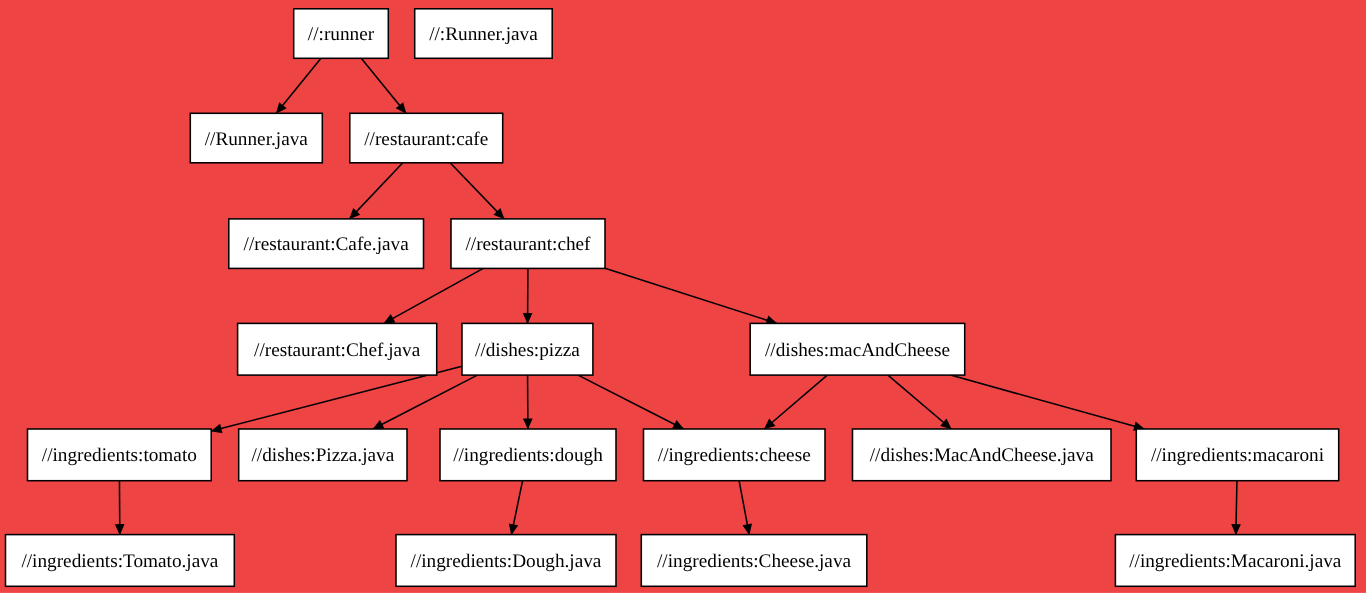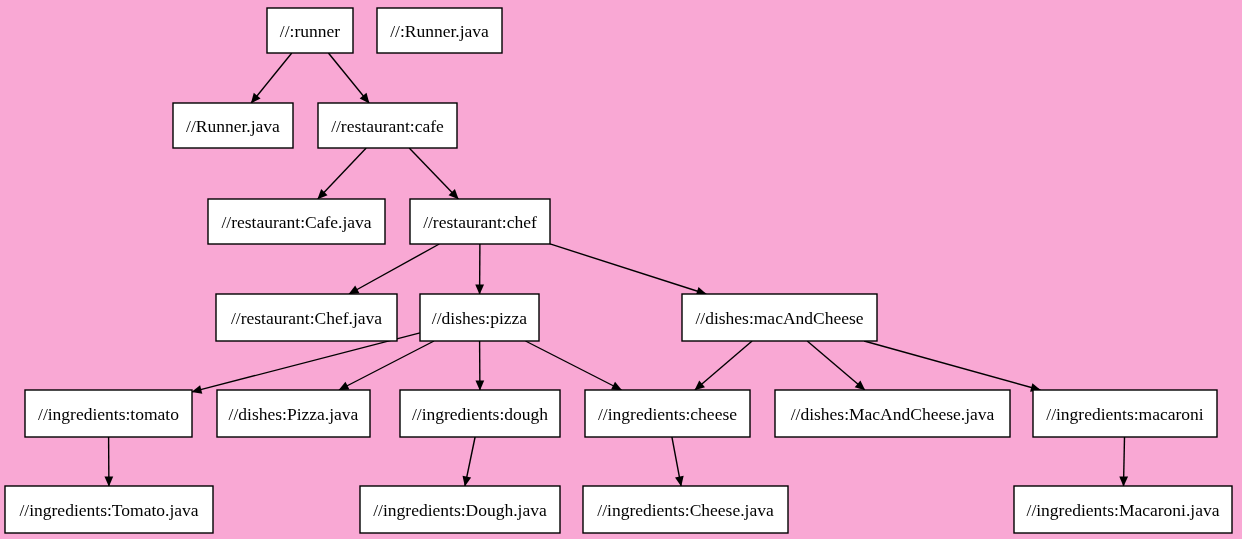--- a/index.html
+++ b/index.html
@@ -4,21 +4,21 @@
 <style>
   html, body {
     margin: 0;
     padding: 0;
     background: #ffffff;
   }
   #canvas-wrap {
     position: relative;
     width: 1242px;
     height: 539px;
-    background: #f9a8d4;
+    background: #ef4444;
     overflow: hidden;
   }
   svg text {
     font-family: "Liberation Serif", "DejaVu Serif", serif;
     font-size: 17.5px;
     fill: #000000;
   }
   svg rect.node-box {
     fill: #ffffff;
     stroke: #000000;

